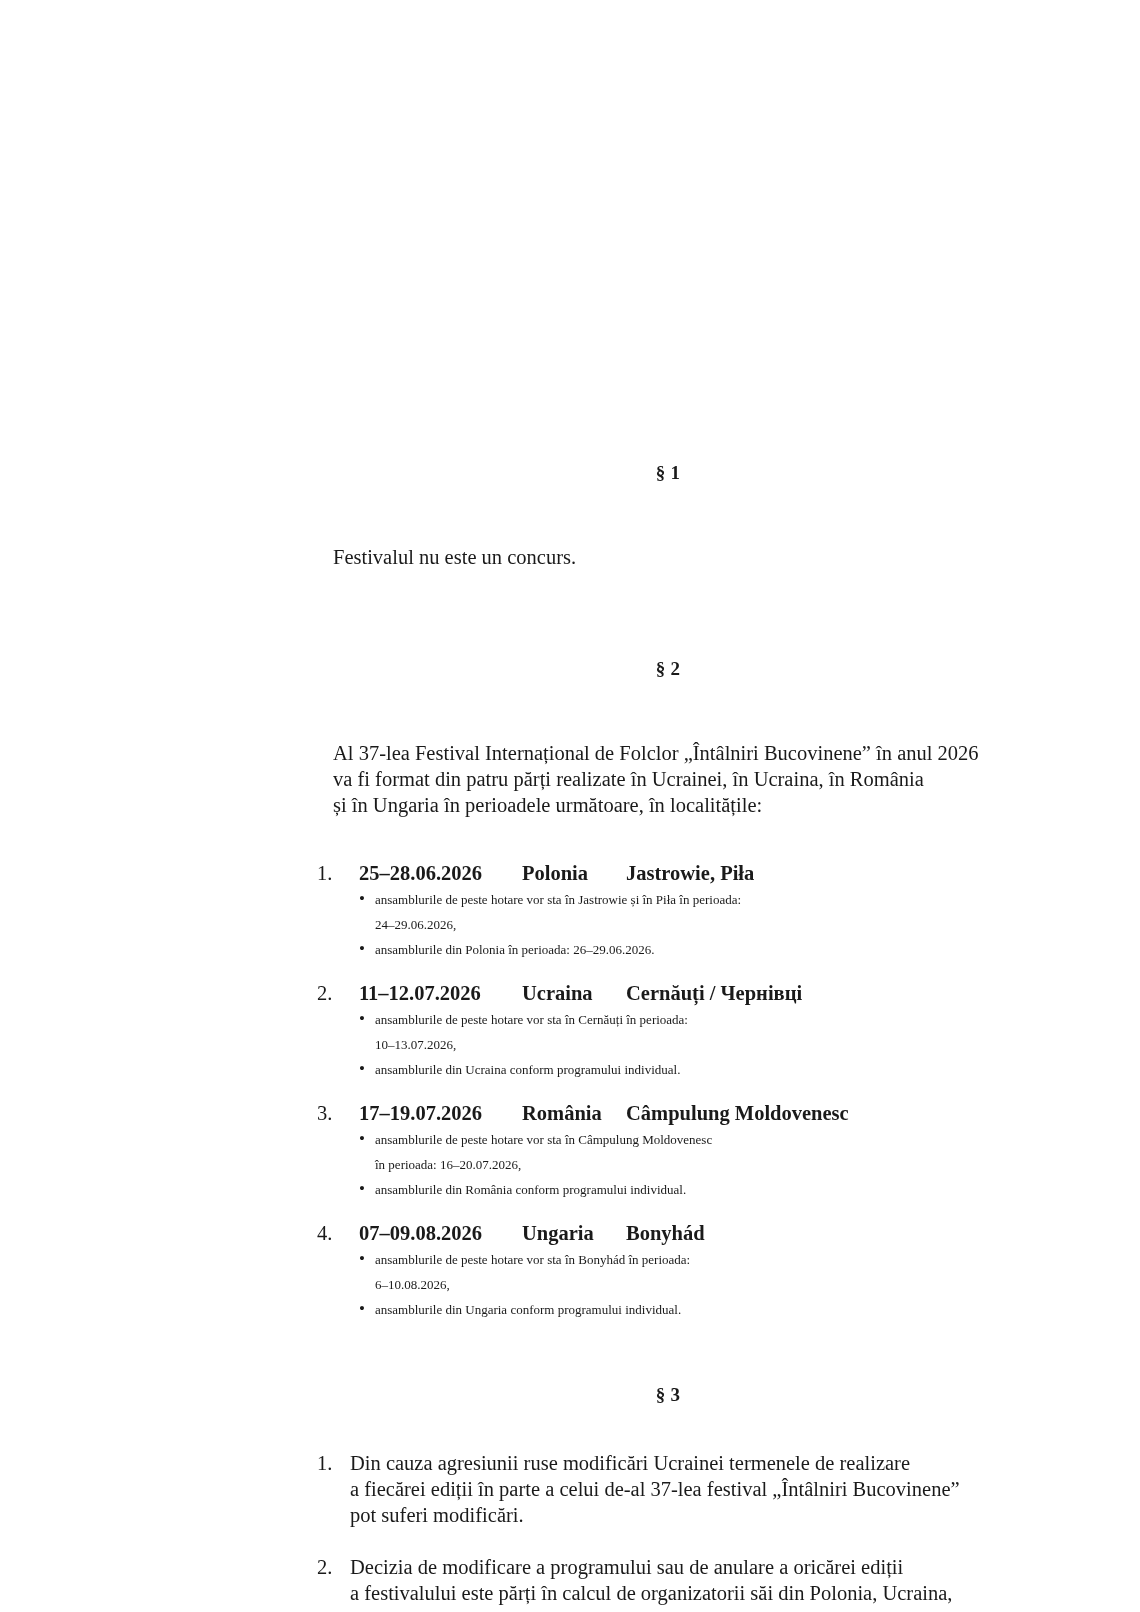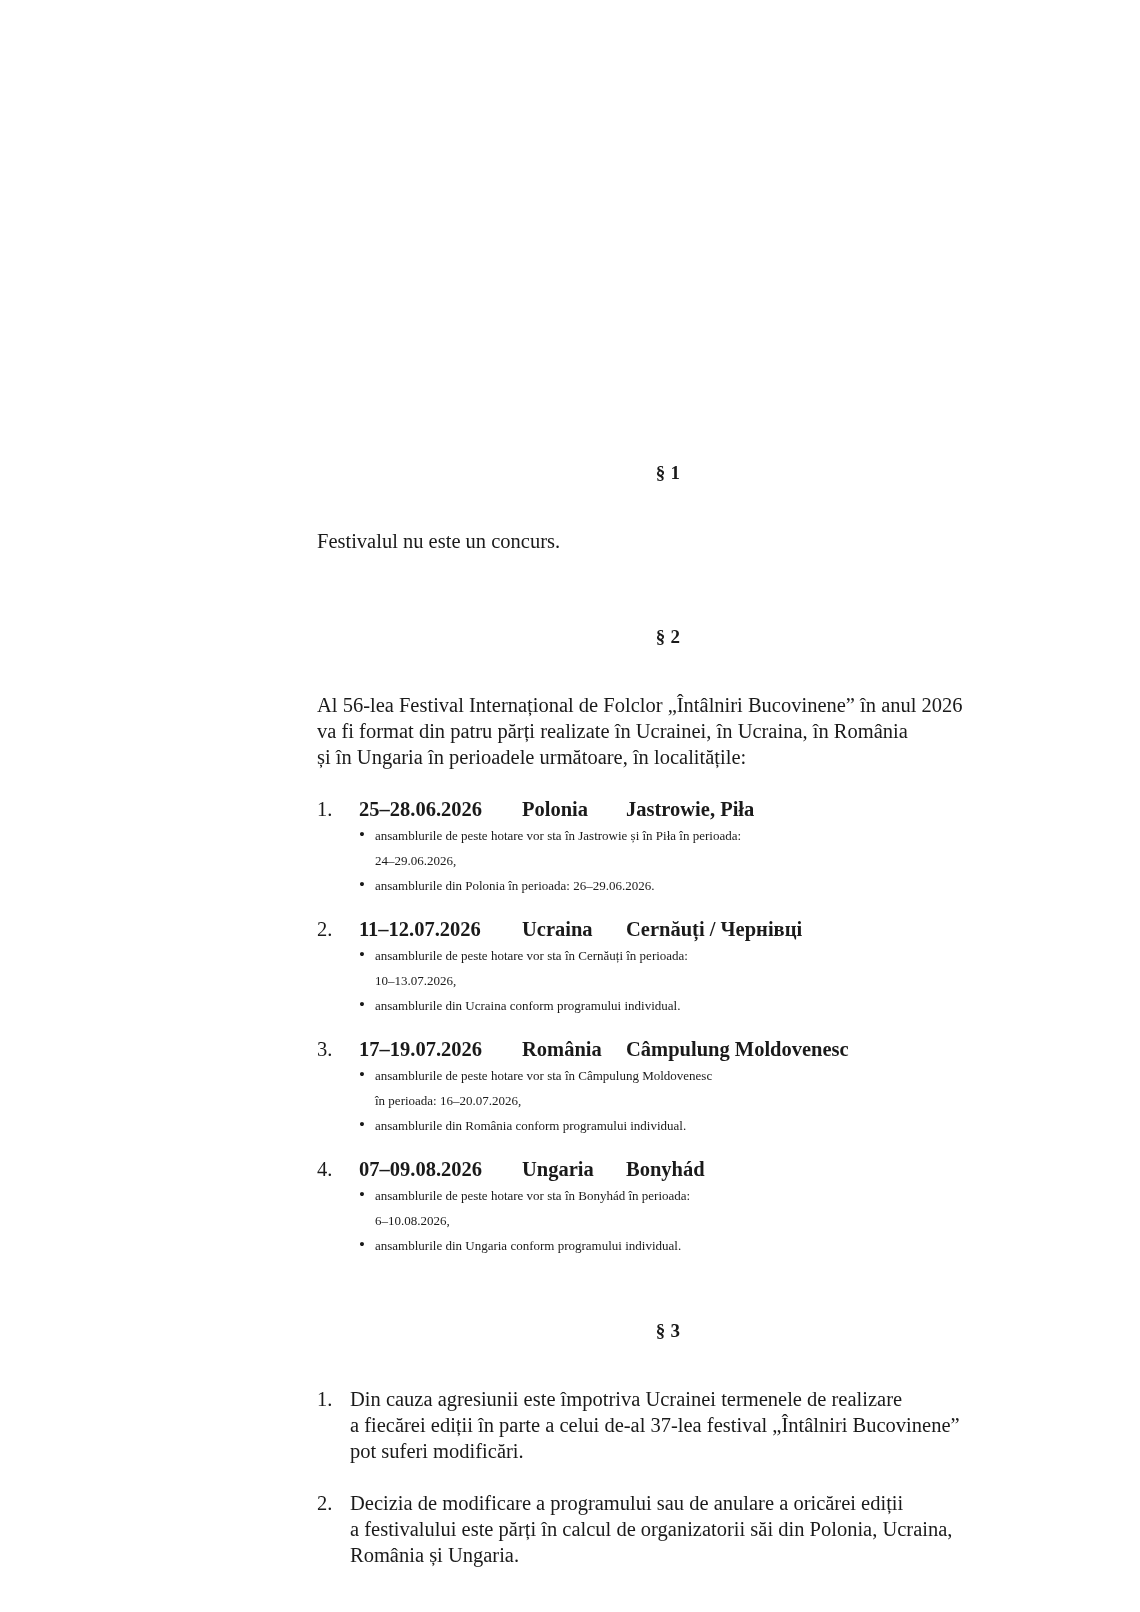--- a/index.html
+++ b/index.html
@@ -26,21 +26,21 @@
   .section-heading {
     text-align: center;
     font-weight: bold;
     font-size: 19px;
     letter-spacing: 0.2px;
     margin: 0;
   }
   .para {
     font-size: 20.5px;
     line-height: 26px;
-    margin: 0;
+    margin: 16px;
   }
   .para-line {
     display: block;
     white-space: nowrap;
   }
 
   
   .gap-sm  { height: 26px; }
   .gap-md  { height: 44px; }
   .gap-lg  { height: 62px; }
@@ -128,21 +128,21 @@
       </p>
     </div>
 
     <div class="gap-xl"></div>
 
     <div>
       <div class="section-heading">§ 2</div>
       <div class="gap-md"></div>
 
       <p class="para">
-        <span class="para-line">Al 56-lea Festival Internațional de Folclor „Întâlniri Bucovinene” în anul 2026</span>
+        <span class="para-line">Al 37-lea Festival Internațional de Folclor „Întâlniri Bucovinene” în anul 2026</span>
         <span class="para-line">va fi format din patru părți realizate în Ucrainei, în Ucraina, în România</span>
         <span class="para-line">și în Ungaria în perioadele următoare, în localitățile:</span>
       </p>
 
       <div class="gap-sm"></div>
 
       <ol class="ed-list">
 
         <li class="ed-item">
           <div class="ed-head">
@@ -221,21 +221,21 @@
 
     <div class="gap-lg"></div>
 
     <div>
       <div class="section-heading">§ 3</div>
       <div class="gap-md"></div>
 
       <ol class="num-list">
         <li class="num-item">
           <span class="n">1.</span>
-          <span class="ln">Din cauza agresiunii este împotriva Ucrainei termenele de realizare</span>
+          <span class="ln">Din cauza agresiunii ruse modificări Ucrainei termenele de realizare</span>
           <span class="ln">a fiecărei ediții în parte a celui de-al 37-lea festival „Întâlniri Bucovinene”</span>
           <span class="ln">pot suferi modificări.</span>
         </li>
         <li class="num-item">
           <span class="n">2.</span>
           <span class="ln">Decizia de modificare a programului sau de anulare a oricărei ediții</span>
           <span class="ln">a festivalului este părți în calcul de organizatorii săi din Polonia, Ucraina,</span>
           <span class="ln">România și Ungaria.</span>
         </li>
       </ol>

